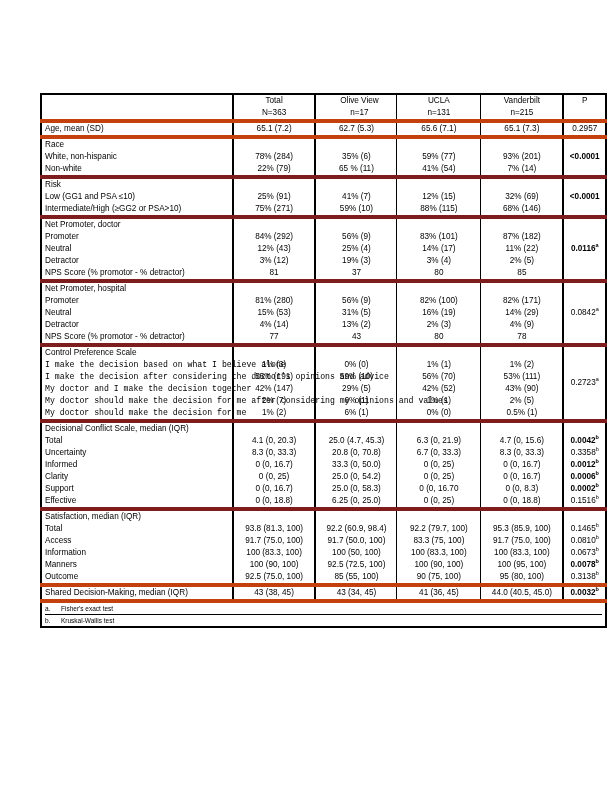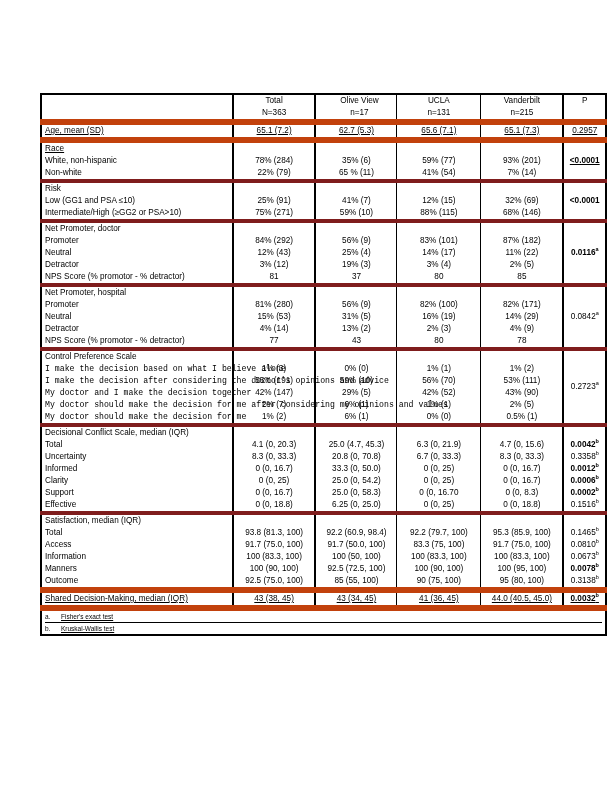--- a/index.html
+++ b/index.html
@@ -14,21 +14,21 @@
   td.c { text-align: center; }
   td.l { text-align: left; }
   .col-label { width: 167px; }
   .col-total { width: 72px; }
   .col-ov { width: 71px; }
   .col-ucla { width: 73px; }
   .col-van { width: 72px; }
   .col-p { width: 37px; }
   td.bl { border-left: 2px solid #000; }
   td.bl1 { border-left: 1px solid #000; }
-  tr.thin-top td { border-top: 6px solid #c2410c; text-decoration: underline; }
+  tr.thin-top td { border-top: 4px solid #c2410c; }
   tr.thick-top td { border-top: 4px solid #7f1d1d; }
   td.indent { padding-left: 12px; }
   .wrap { white-space: normal; font-family: Liberation Mono, monospace; }
   .hang { display: block; padding-left: 10px; text-indent: -10px; }
   .bold { font-weight: bold; }
   sup { font-size: 5.5px; line-height: 0; vertical-align: super; }
   .foot { font-size: 6.5px; line-height: 11px; padding-left: 5px; }
   .foot .lt { display: inline-block; width: 16px; }
   td.pcell { text-align: center; }
 </style>

